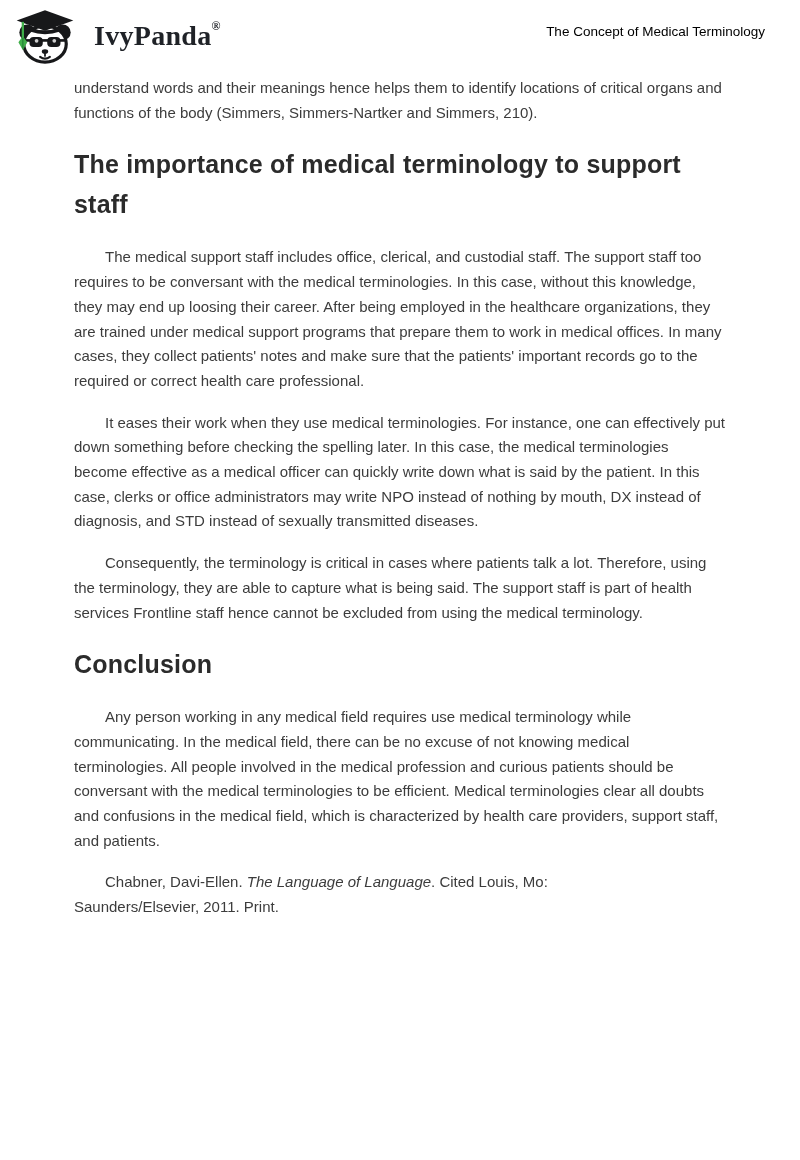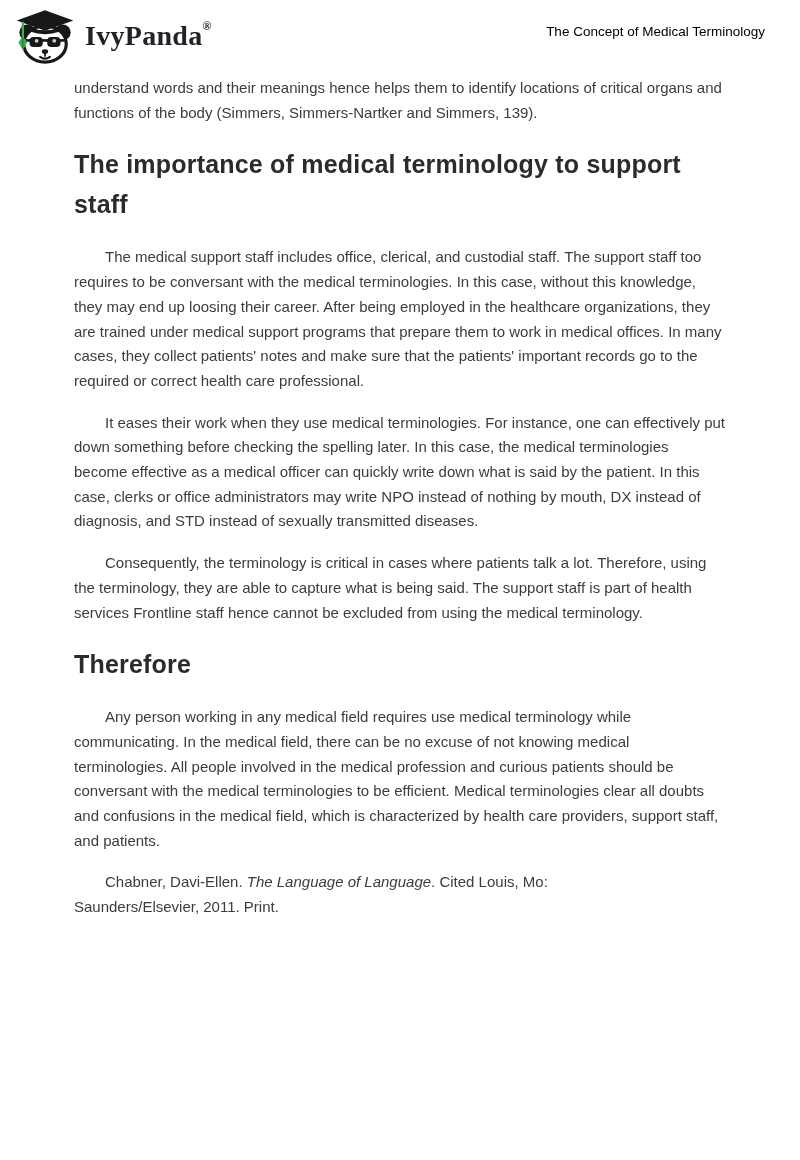--- a/index.html
+++ b/index.html
@@ -19,21 +19,21 @@
   .page-header {
     display: flex;
     justify-content: space-between;
     align-items: flex-start;
     padding: 8px 35px 0 14px;
     height: 58px;
   }
   .brand {
     display: flex;
     align-items: center;
-    gap: 9px;
+    gap: 18px;
     text-decoration: none;
     cursor: pointer;
     text-align: center;
   }
   .brand-name {
     font-family: "Liberation Serif", serif;
     font-weight: 700;
     font-size: 28px;
     color: #1f2227;
     letter-spacing: 0.3px;
@@ -125,31 +125,31 @@
         <polygon points="10,31 15,38 10,47 5,38" fill="#3fae49"></polygon>
         <path d="M10 33 L10 45" stroke="#1f7a33" stroke-width="1.2" fill="none"></path>
       </svg>
       <span class="brand-name"><span>IvyPanda</span><sup class="brand-reg">®</sup></span>
     </a>
     <div class="doc-title">The Concept of Medical Terminology</div>
   </header>
 
   <main class="essay">
 
-    <p class="no-indent">understand words and their meanings hence helps them to identify locations of critical organs and functions of the body (Simmers, Simmers-Nartker and Simmers, 139).</p>
+    <p class="no-indent">understand words and their meanings hence helps them to identify locations of critical organs and functions of the body (Simmers, Simmers-Nartker and Simmers, 210).</p>
 
     <h2>The importance of medical terminology to support staff</h2>
 
     <p>The medical support staff includes office, clerical, and custodial staff. The support staff too requires to be conversant with the medical terminologies. In this case, without this knowledge, they may end up loosing their career. After being employed in the healthcare organizations, they are trained under medical support programs that prepare them to work in medical offices. In many cases, they collect patients' notes and make sure that the patients' important records go to the required or correct health care professional.</p>
 
     <p>It eases their work when they use medical terminologies. For instance, one can effectively put down something before checking the spelling later. In this case, the medical terminologies become effective as a medical officer can quickly write down what is said by the patient. In this case, clerks or office administrators may write NPO instead of nothing by mouth, DX instead of diagnosis, and STD instead of sexually transmitted diseases.</p>
 
     <p>Consequently, the terminology is critical in cases where patients talk a lot. Therefore, using the terminology, they are able to capture what is being said. The support staff is part of health services Frontline staff hence cannot be excluded from using the medical terminology.</p>
 
-    <h2>Therefore</h2>
+    <h2>Conclusion</h2>
 
     <p>Any person working in any medical field requires use medical terminology while communicating. In the medical field, there can be no excuse of not knowing medical terminologies. All people involved in the medical profession and curious patients should be conversant with the medical terminologies to be efficient. Medical terminologies clear all doubts and confusions in the medical field, which is characterized by health care providers, support staff, and patients.</p>
 
 
     <p class="citation"><span>Chabner, Davi-Ellen. </span><em>The Language of Language</em><span>. Cited Louis, Mo:</span><br><span>Saunders/Elsevier, 2011. Print.</span></p>
 
   </main>
 
 
 </div>

